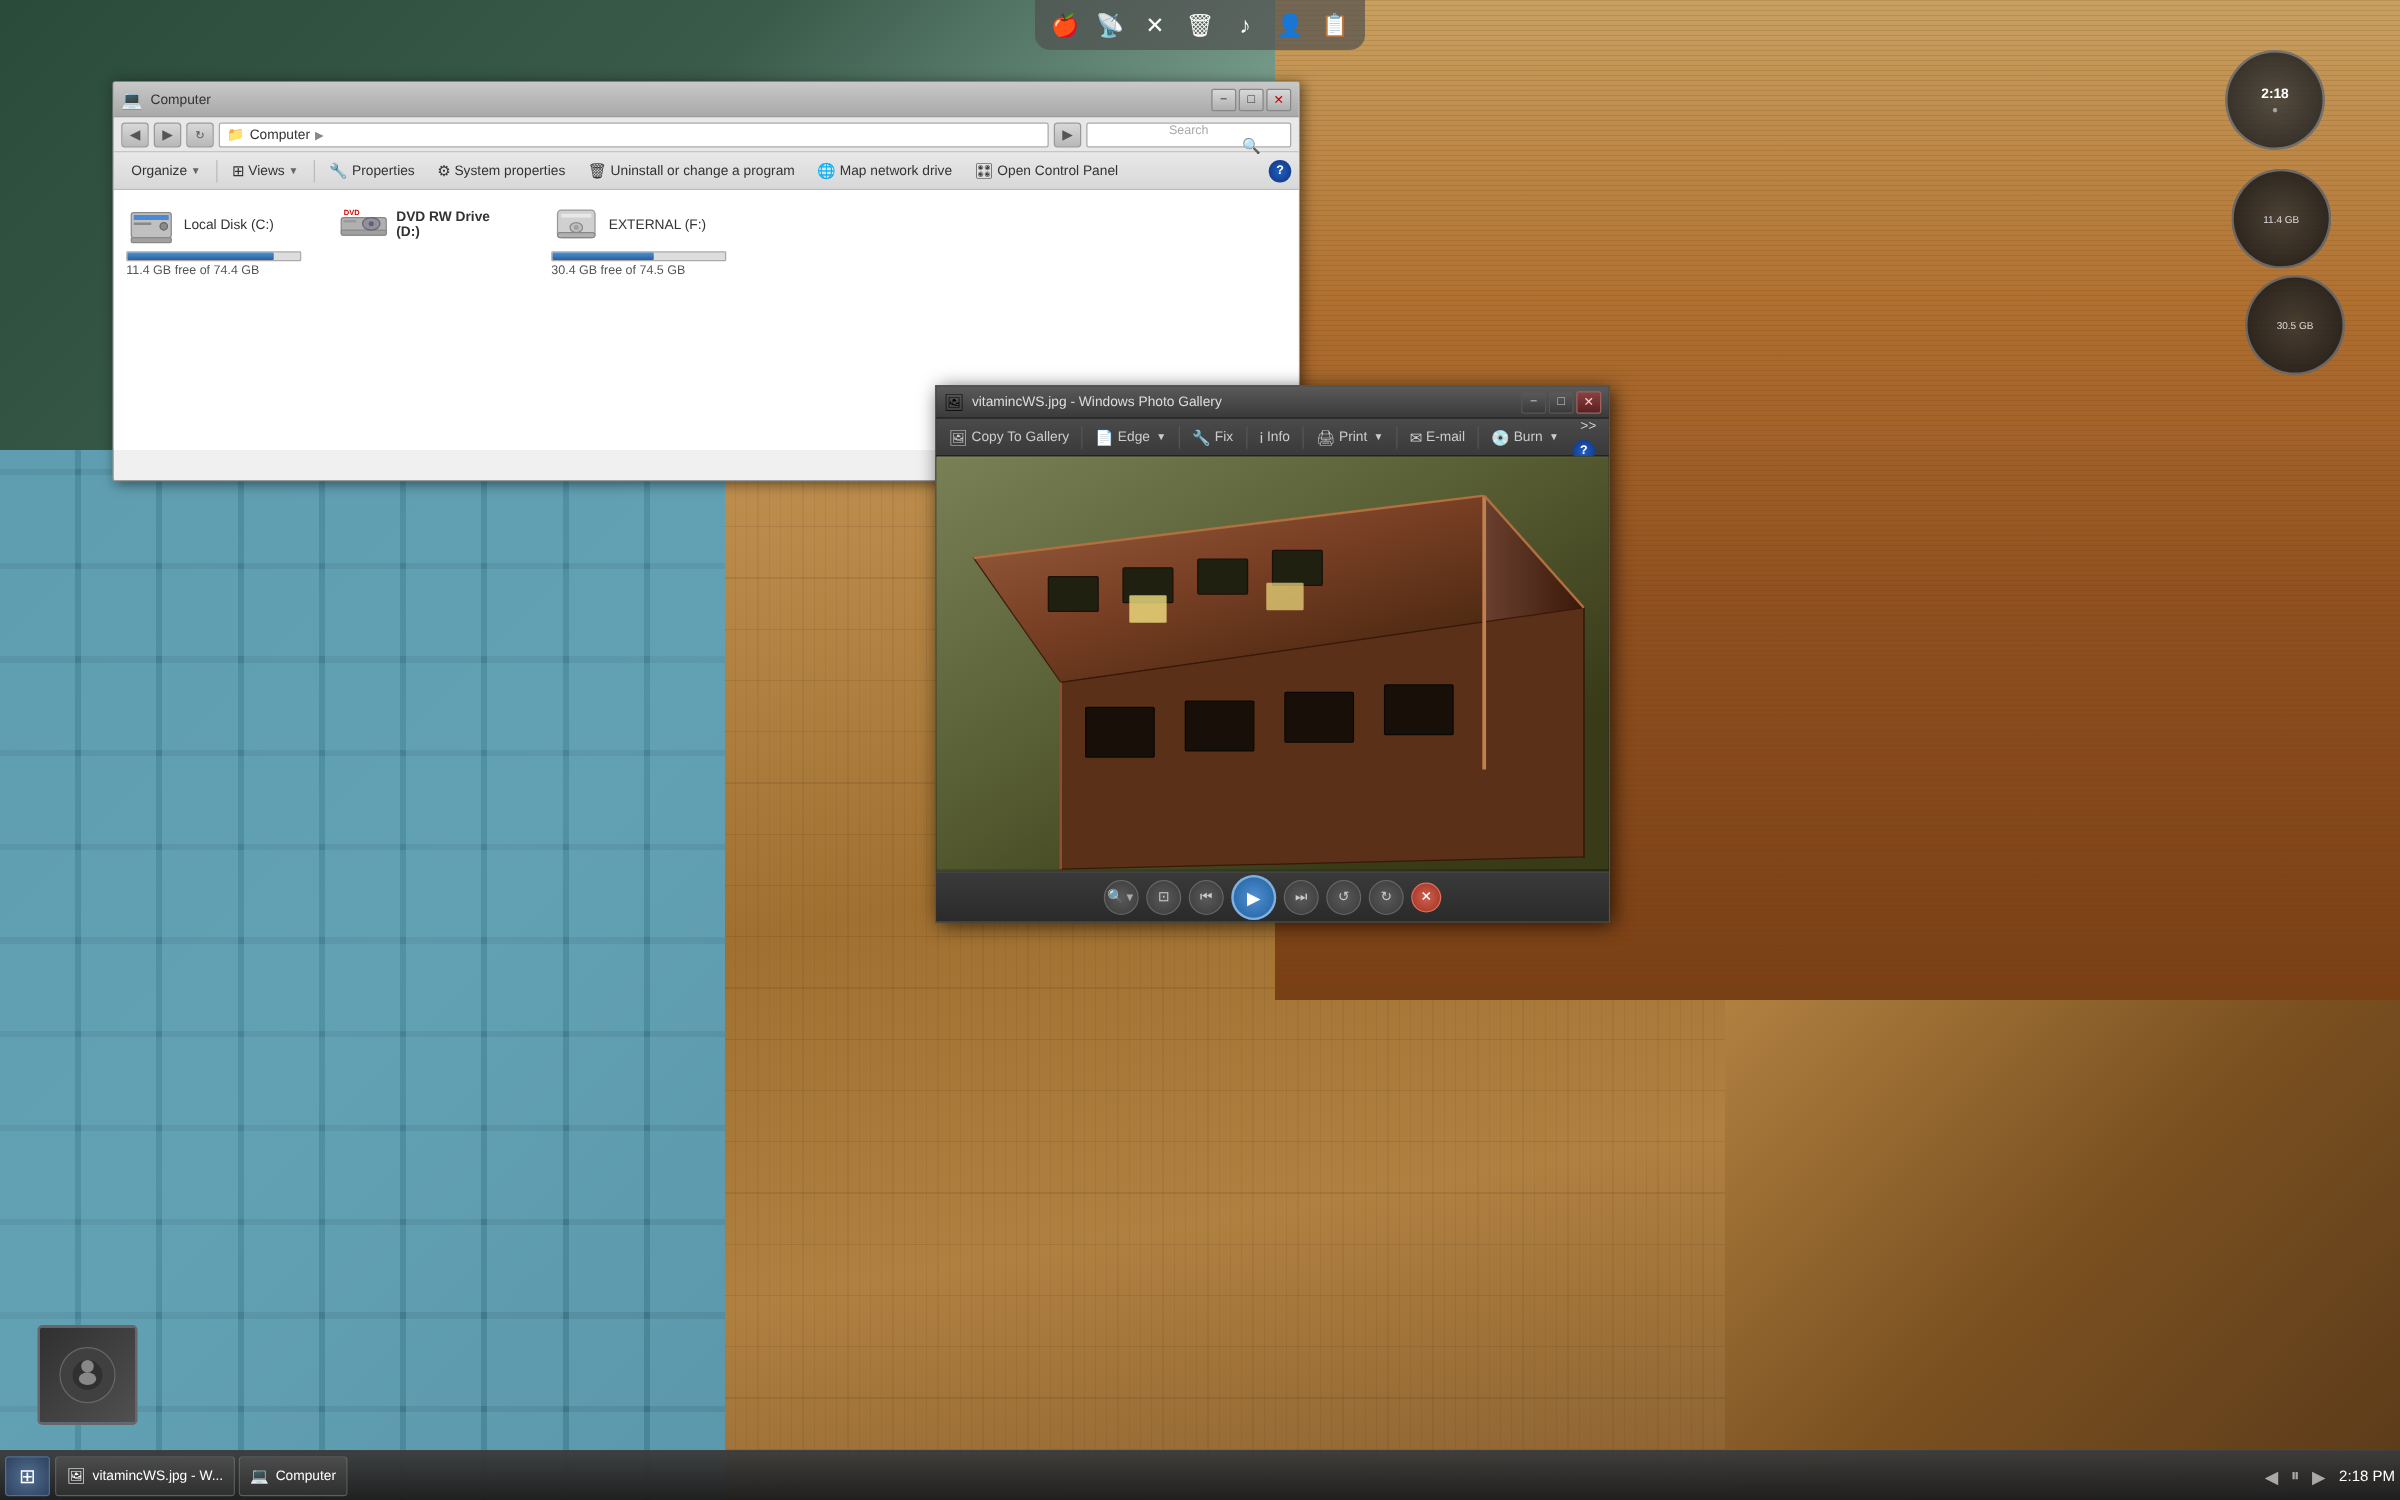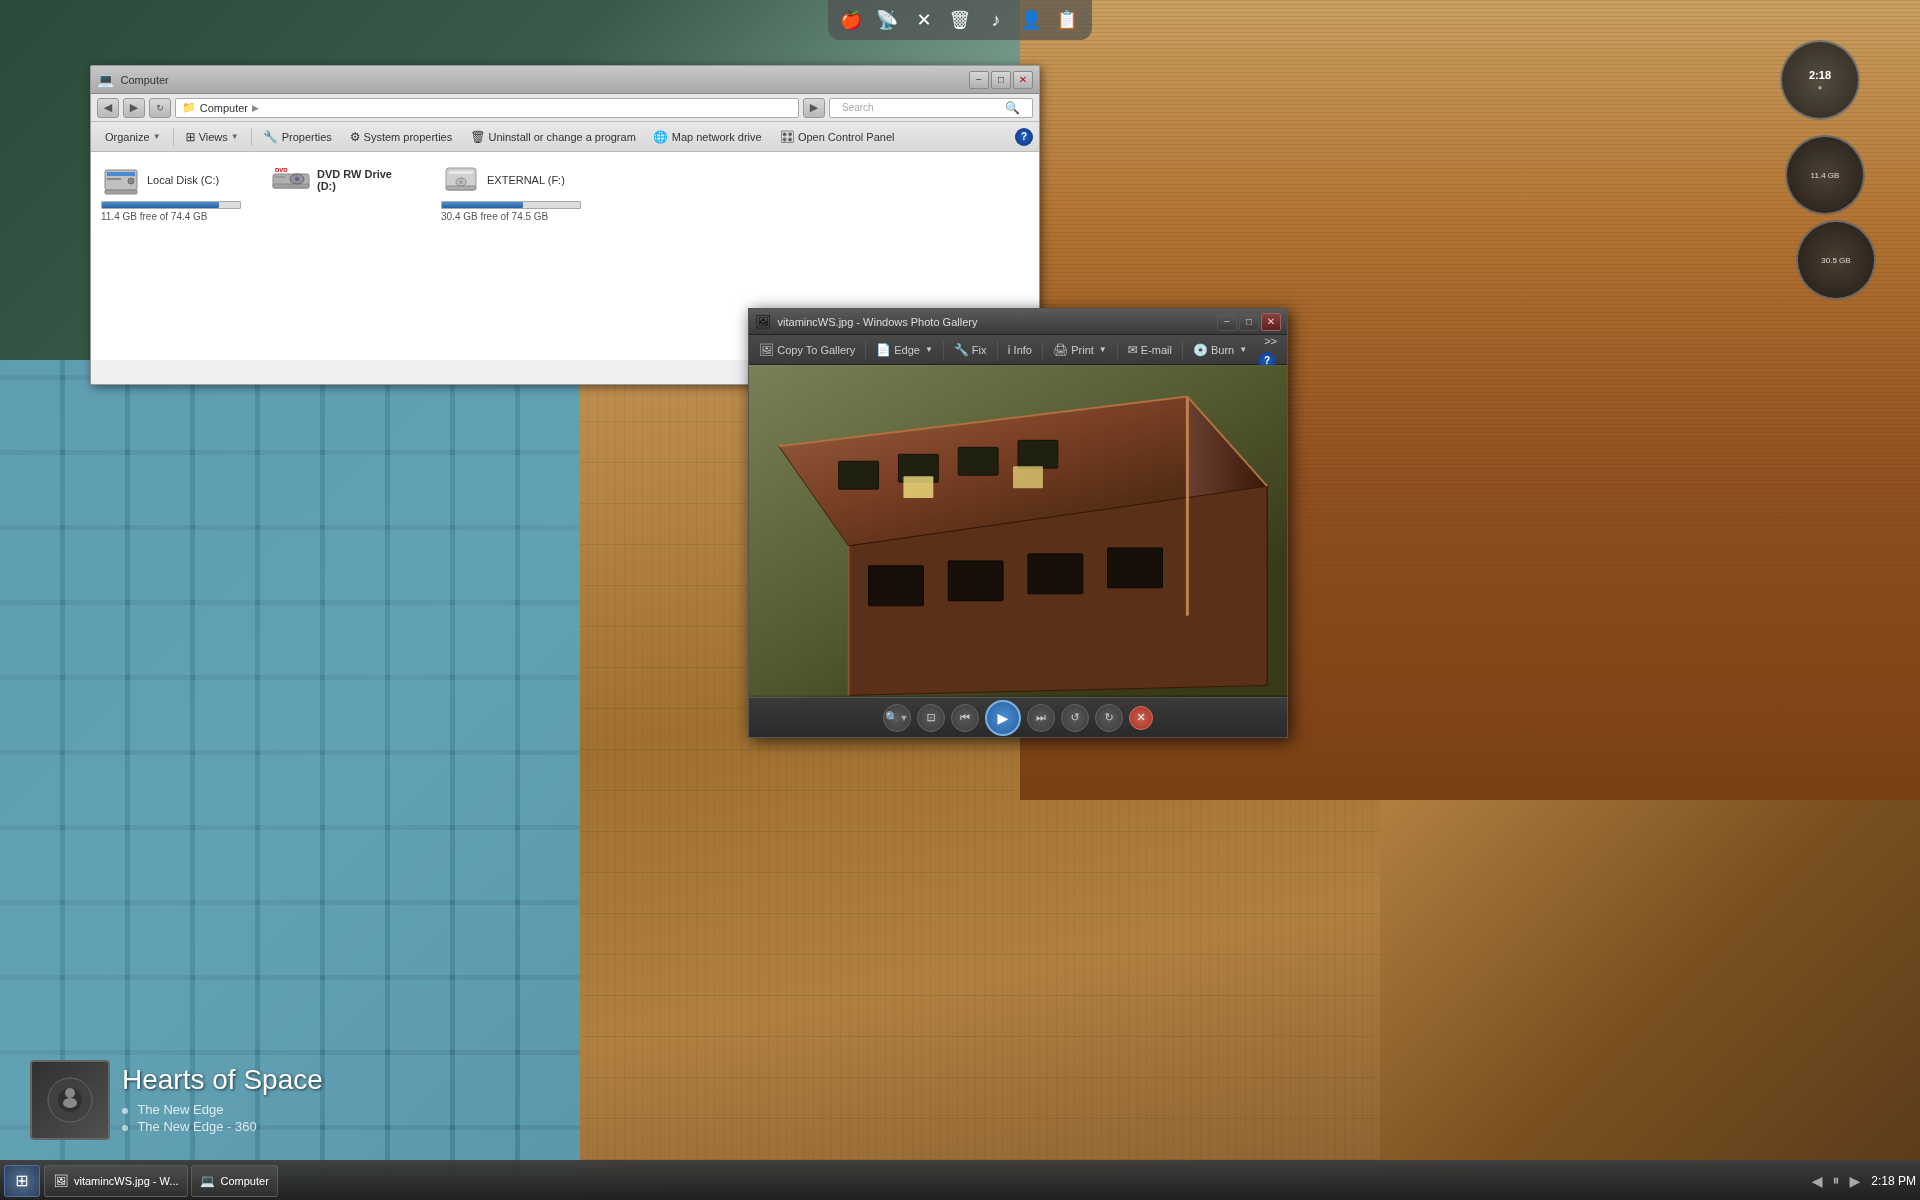--- a/index.html
+++ b/index.html
@@ -242,30 +242,31 @@
       border: 1px solid #aaa;
       border-radius: 2px;
       display: flex;
       align-items: center;
       padding: 0 6px;
       font-size: 11px;
       color: #333;
     }
 
     .search-box {
-      width: 204px;
+      width: 164px;
       height: 20px;
       background: white;
       border: 1px solid #aaa;
       border-radius: 2px;
       display: flex;
       align-items: center;
-      padding: 0 12px;
+      padding: 0 23px;
       font-size: 11px;
       color: #999;
+      flex-direction: column;
     }
 
     
     .toolbar {
       height: 30px;
       background: linear-gradient(180deg, #e8e8e8 0%, #d8d8d8 100%);
       border-bottom: 1px solid #bbb;
       display: flex;
       align-items: center;
       padding: 0 6px;
@@ -945,31 +946,20 @@
   <div class="music-album">
     <svg width="50" height="50" viewBox="0 0 50 50">
       <circle cx="25" cy="25" r="22" fill="#404040" stroke="#666" stroke-width="1"></circle>
       <circle cx="25" cy="25" r="12" fill="#303030"></circle>
       <circle cx="25" cy="25" r="3" fill="#505050"></circle>
 
       <circle cx="25" cy="18" r="5" fill="#888"></circle>
       <ellipse cx="25" cy="28" rx="7" ry="5" fill="#888"></ellipse>
     </svg>
   </div>
-  <div class="music-info">
-    <div class="music-title">Hearts of Space</div>
-    <div class="music-sub">
-      <span class="music-dot"></span>
-      <span>The New Edge</span>
-    </div>
-    <div class="music-sub">
-      <span class="music-dot"></span>
-      <span>The New Edge - 360</span>
-    </div>
-  </div>
 </div>
 
 <div class="taskbar">
   <div class="taskbar-start">
     <span>⊞</span>
   </div>
 
   <div class="taskbar-item">
     <div class="taskbar-item-icon">🖼</div>
     <span>vitamincWS.jpg - W...</span>

